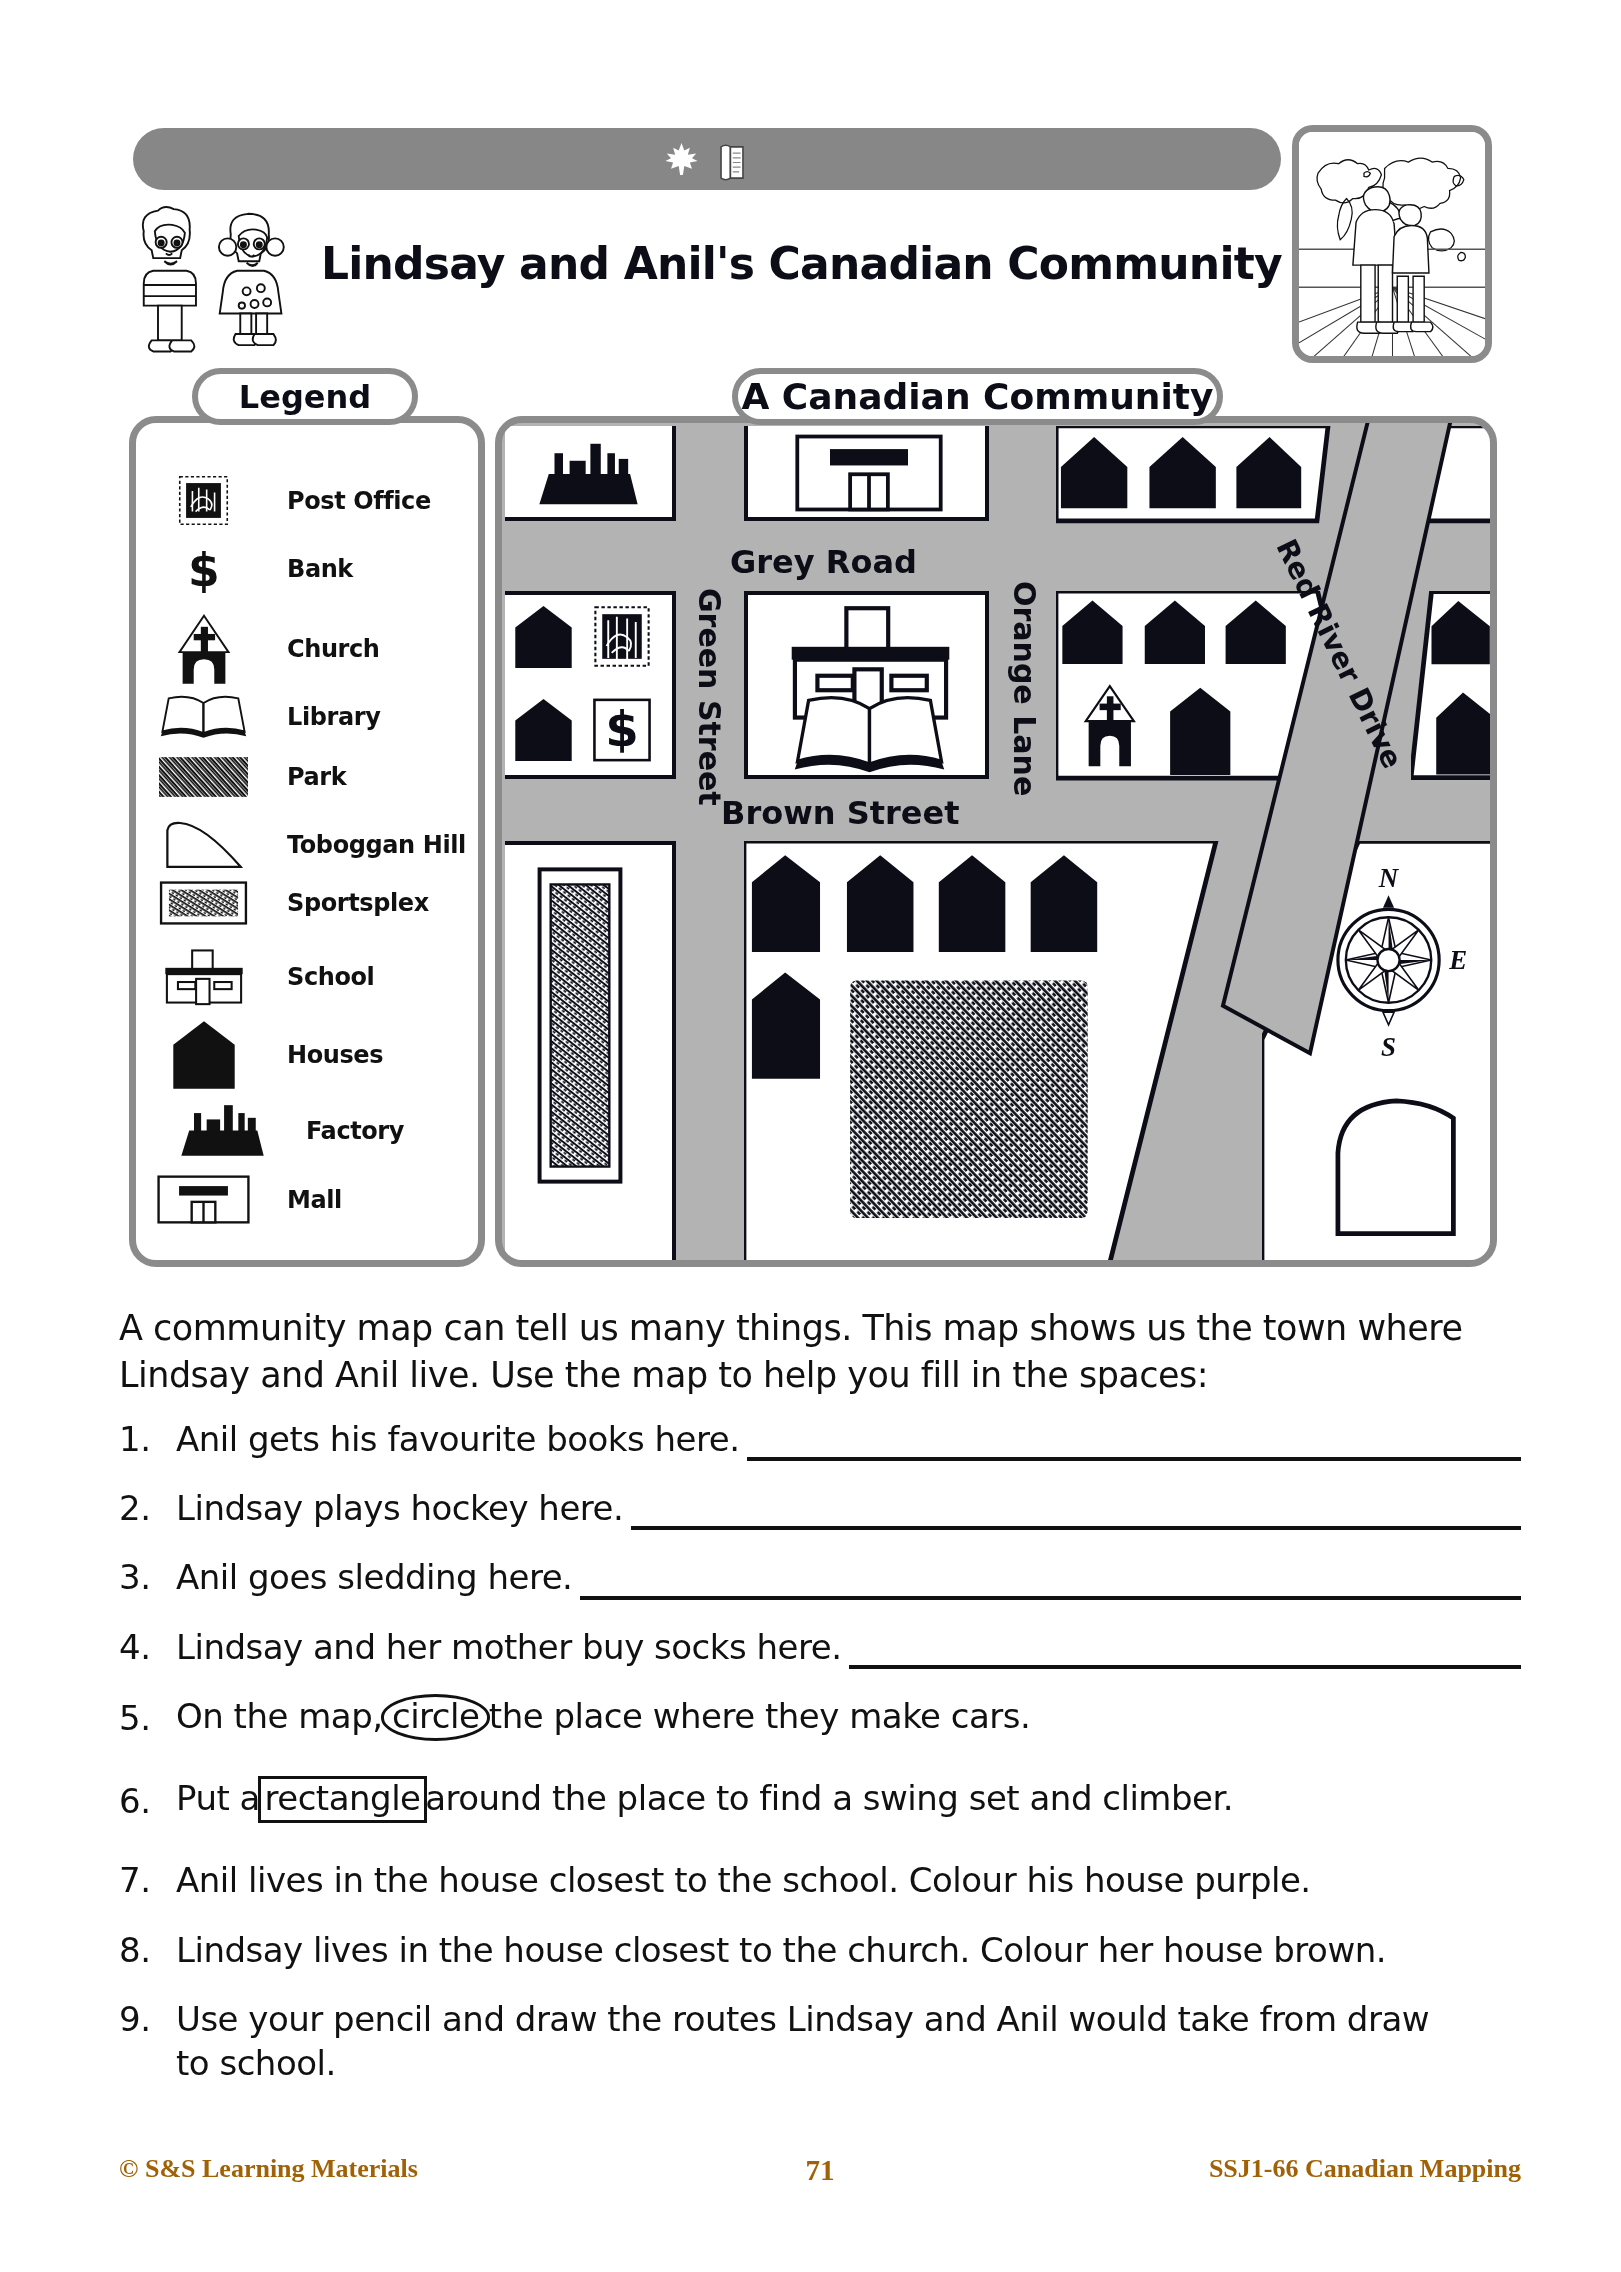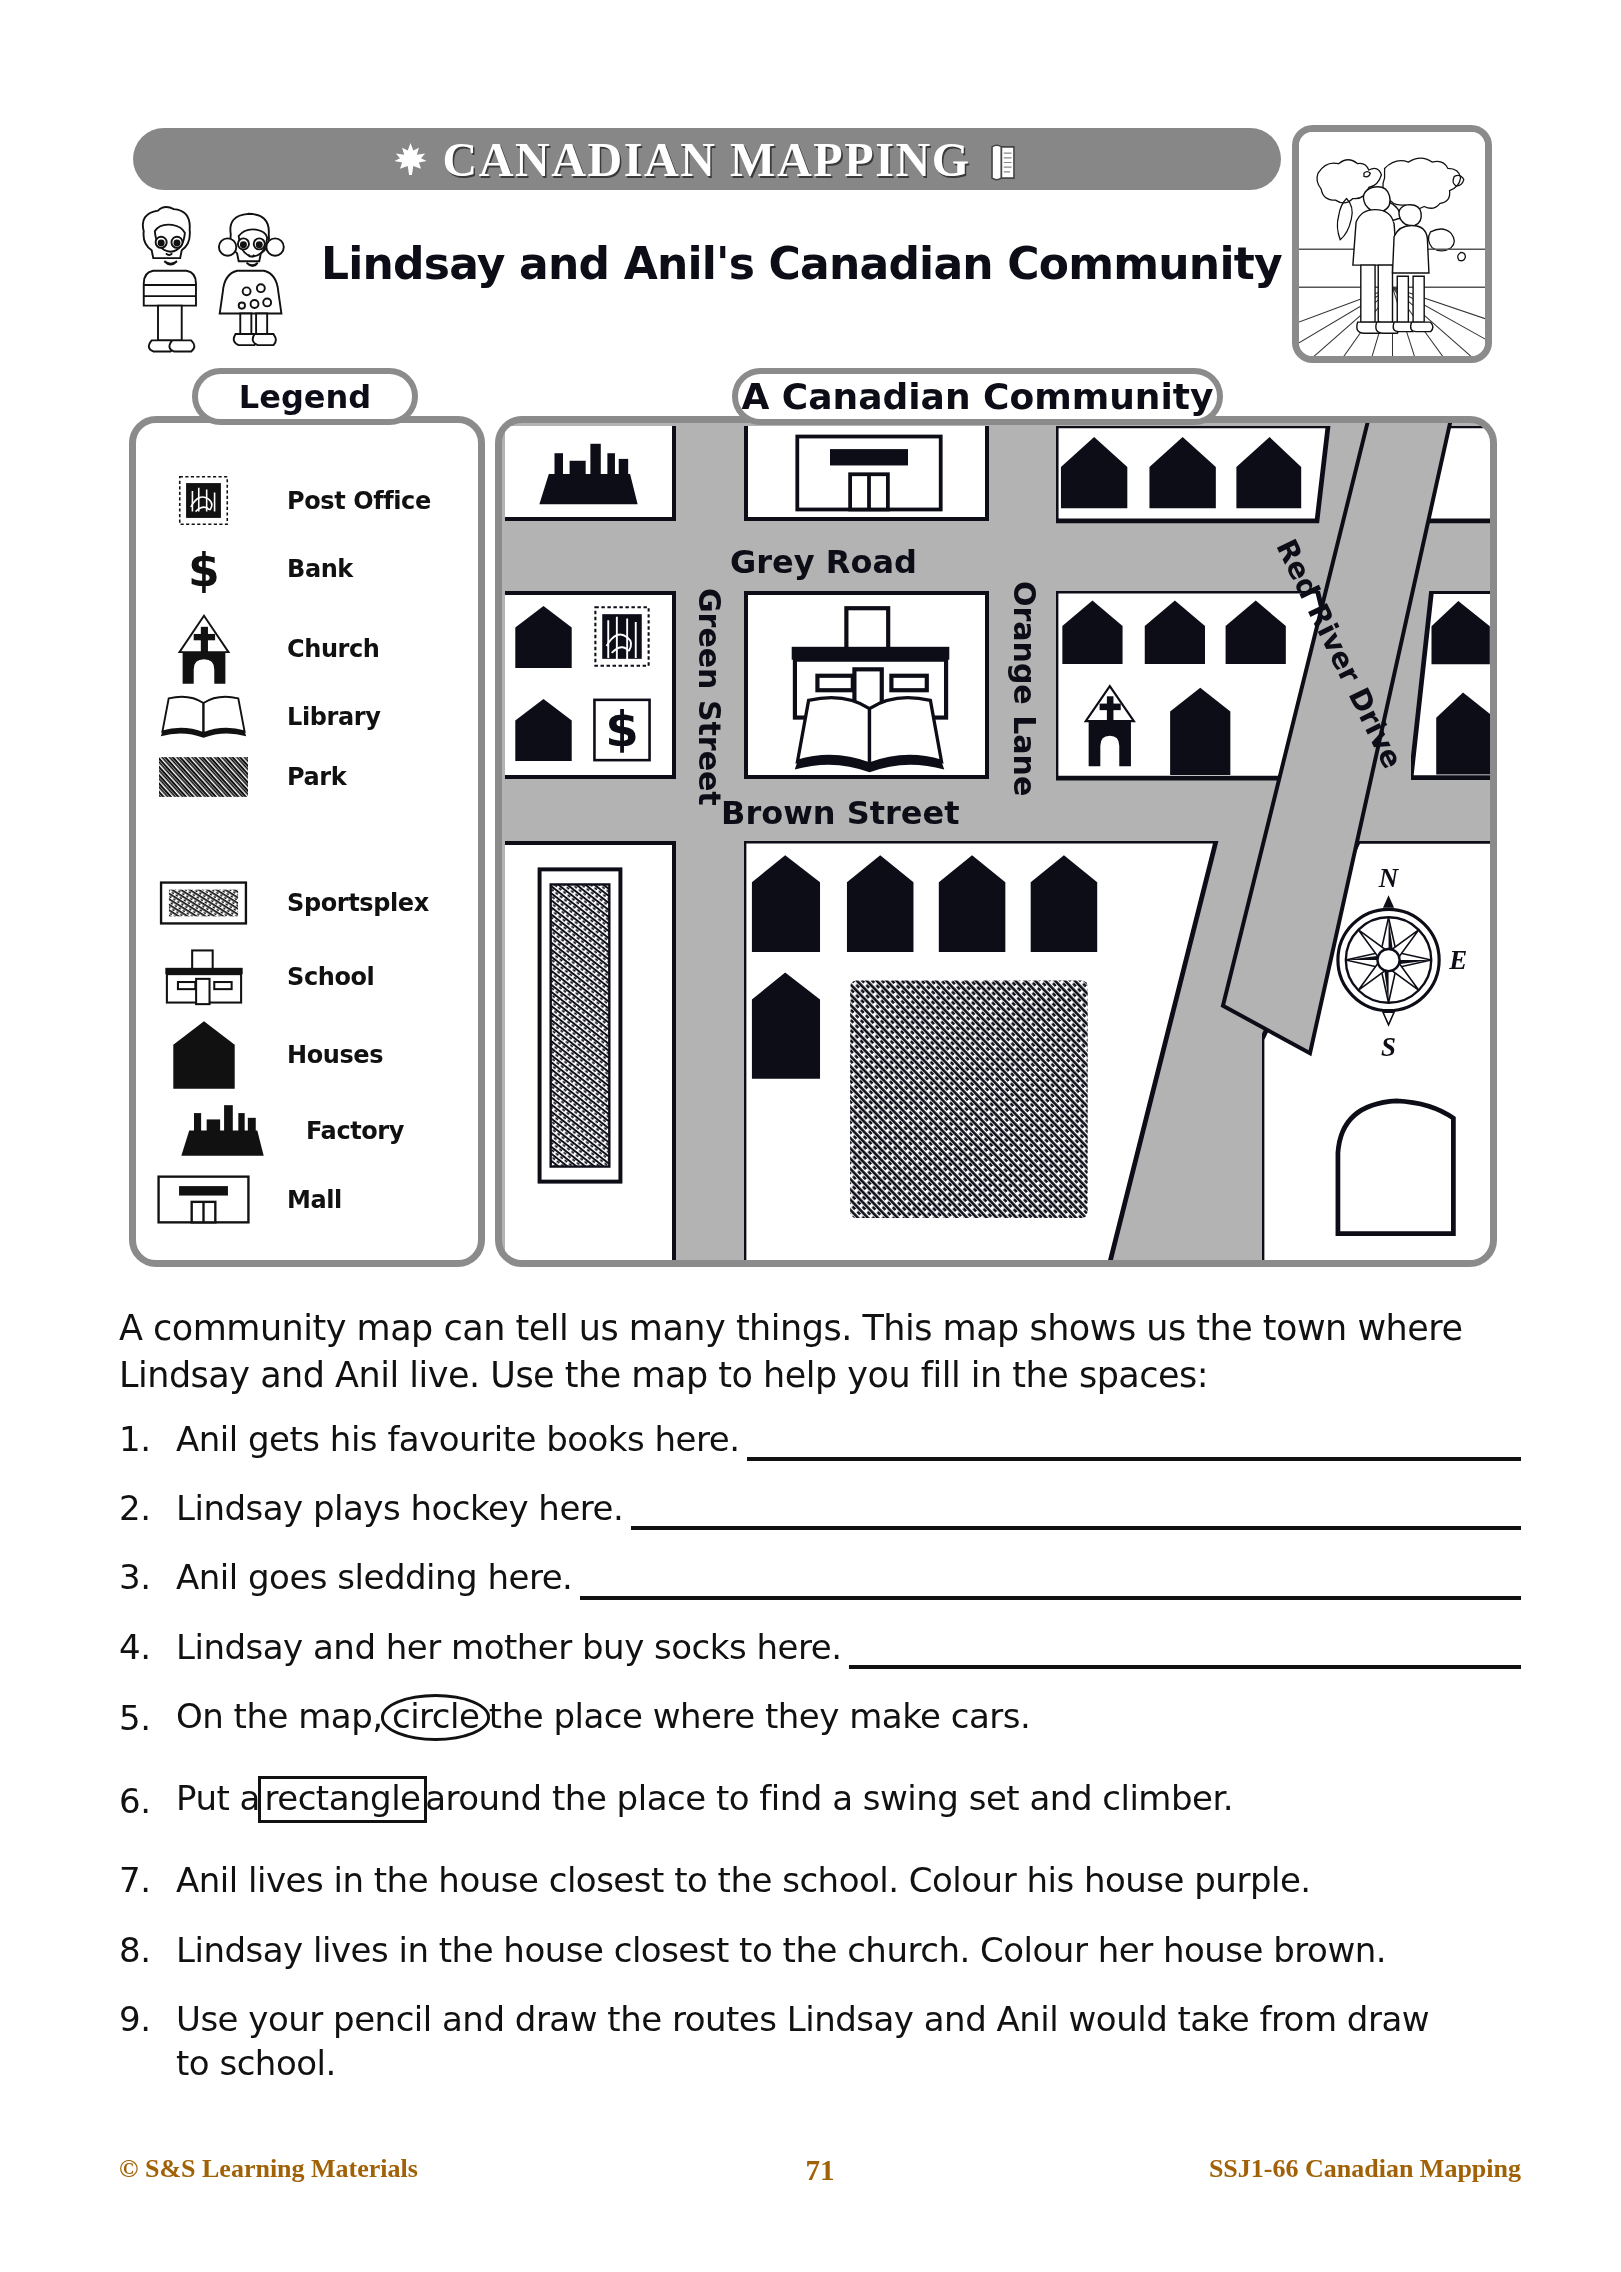--- a/index.html
+++ b/index.html
@@ -118,21 +118,20 @@
 </head>
 <body>
 
 <div id="header-bar">
   <div id="header-title">
     <span class="maple">
       <svg viewBox="0 0 100 100" width="35" height="36">
           <path fill="#fff" d="M50 4 L58 26 L74 18 L68 38 L92 34 L80 48 L96 56 L74 60 L80 78 L58 70 L54 96 L46 96 L42 70 L20 78 L26 60 L4 56 L20 48 L8 34 L32 38 L26 18 L42 26 Z"></path>
         </svg>
     </span>
-    <span>CANADIAN MAPPING</span>
     <span class="scroll-ico">
       <svg viewBox="0 0 46 52" width="36" height="41">
         <path fill="#fff" stroke="#444" stroke-width="2" d="M9 6 q6-4 12 0 v40 q-6 4 -12 0 z"></path>
         <path fill="#fff" stroke="#444" stroke-width="2" d="M21 6 h16 v40 h-16 z"></path>
         <path fill="none" stroke="#888" stroke-width="1.5" d="M24 14h10 M24 20h10 M24 26h10 M24 32h10 M24 38h8"></path>
       </svg>
     </span>
   </div>
 </div>
 
@@ -292,20 +291,28 @@
           <rect width="7" height="7" fill="#fff"></rect>
               <path d="M0 1h7M0 4h7" stroke="#111" stroke-width="2.4"></path>
         </pattern>
           </defs>
         <rect width="112" height="50" fill="url(#hatchA)"></rect>
       </svg>
     </div>
     <div class="legend-label">Park</div>
   </div>
 
+  <div class="legend-row" style="top:396px;">
+    <div class="legend-icon">
+      <svg width="86" height="51" viewBox="0 0 108 64">
+        <path fill="#fff" stroke="#111" stroke-width="2.8" d="M8 60 V14 q2-10 16-9 q30 2 76 55 z"></path>
+      </svg>
+    </div>
+    <div class="legend-label">Toboggan Hill</div>
+  </div>
 
   <div class="legend-row" style="top:458px;">
     <div class="legend-icon">
       <svg width="89" height="44" viewBox="0 0 112 56">
         <defs>
             <pattern id="hatchB" width="6" height="6" patternUnits="userSpaceOnUse" patternTransform="rotate(32)">
           <rect width="6" height="6" fill="#fff"></rect>
               <path d="M0 1h6M3 4h3" stroke="#111" stroke-width="2"></path>
         </pattern>
           </defs>

